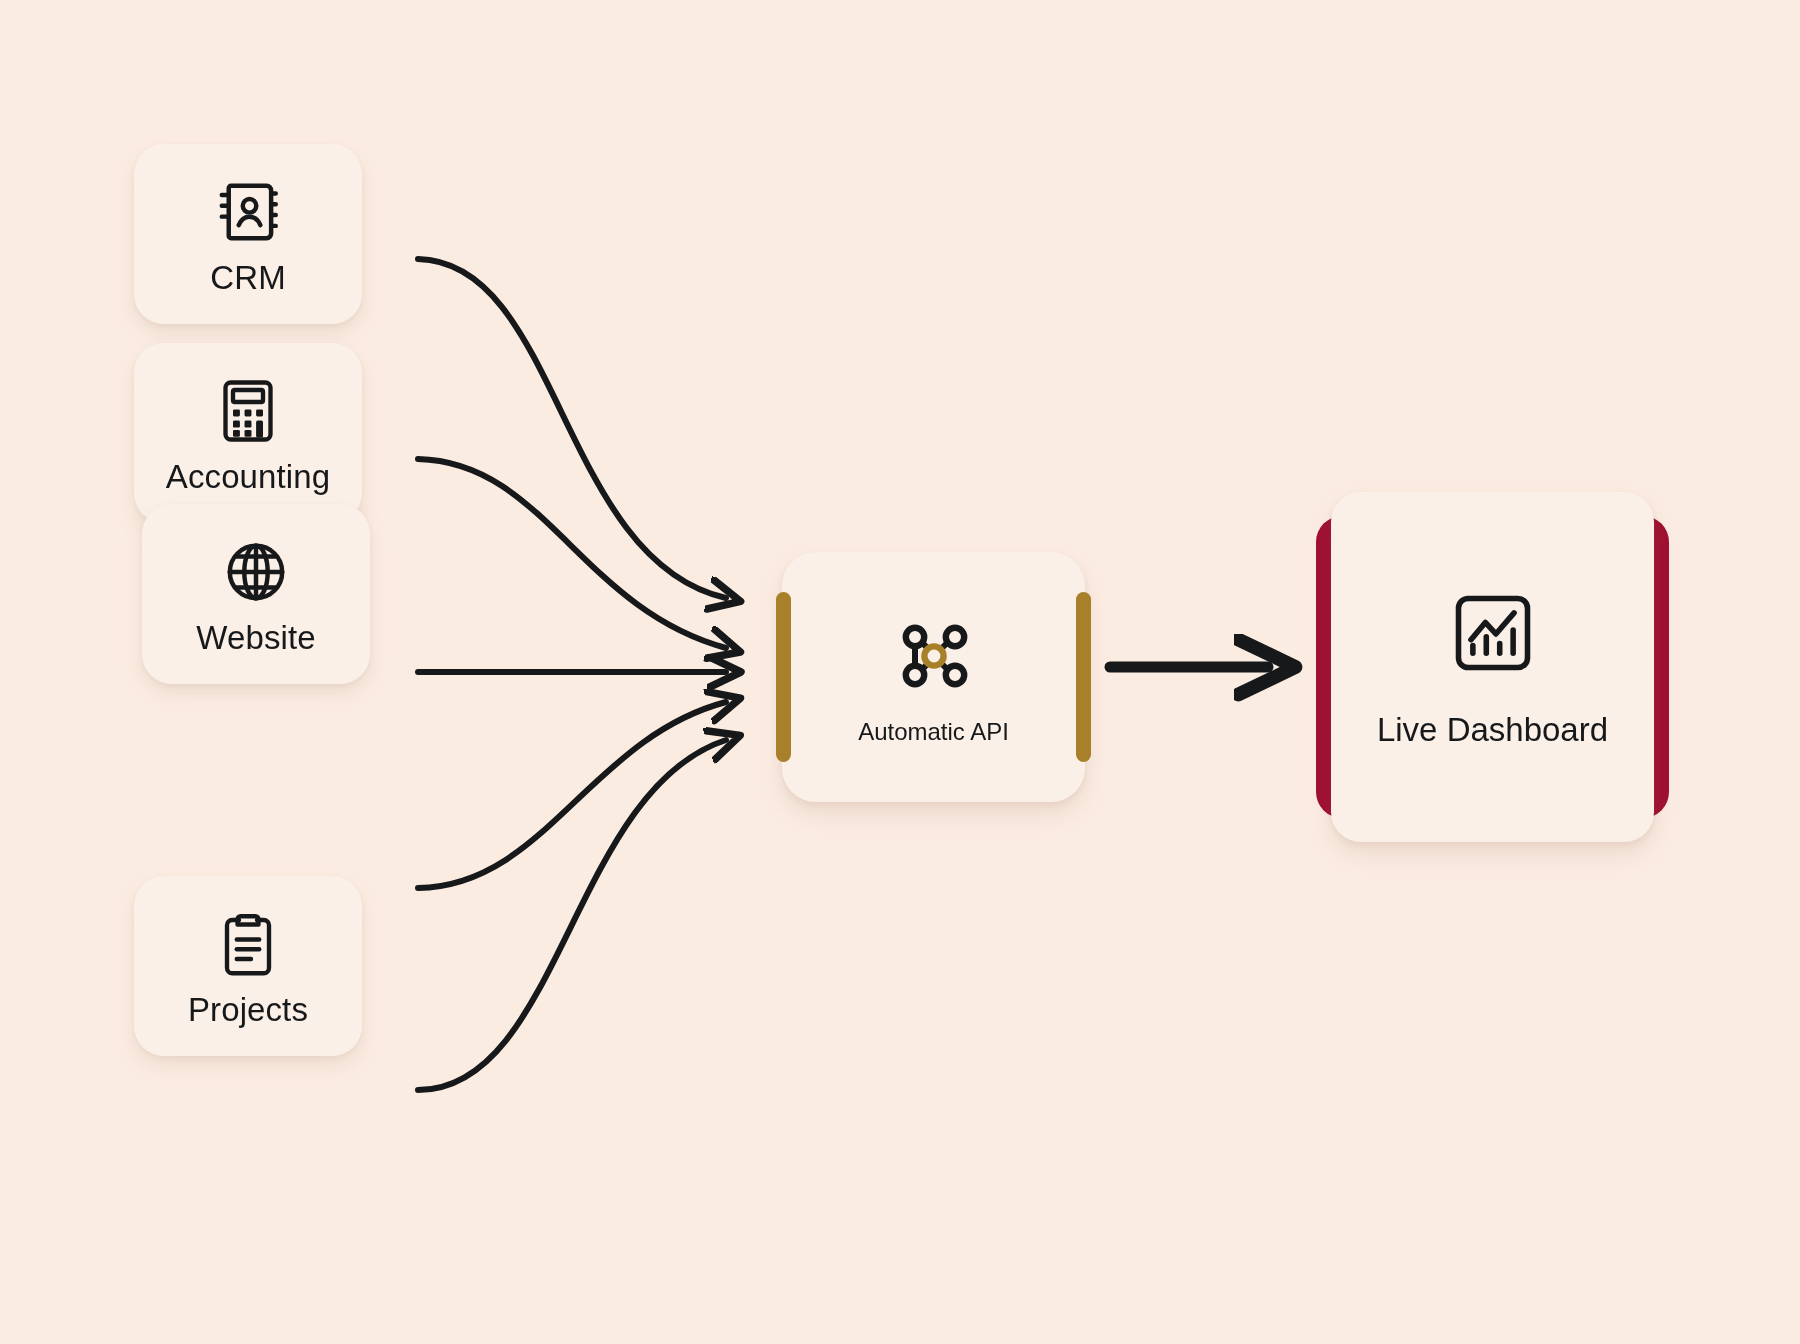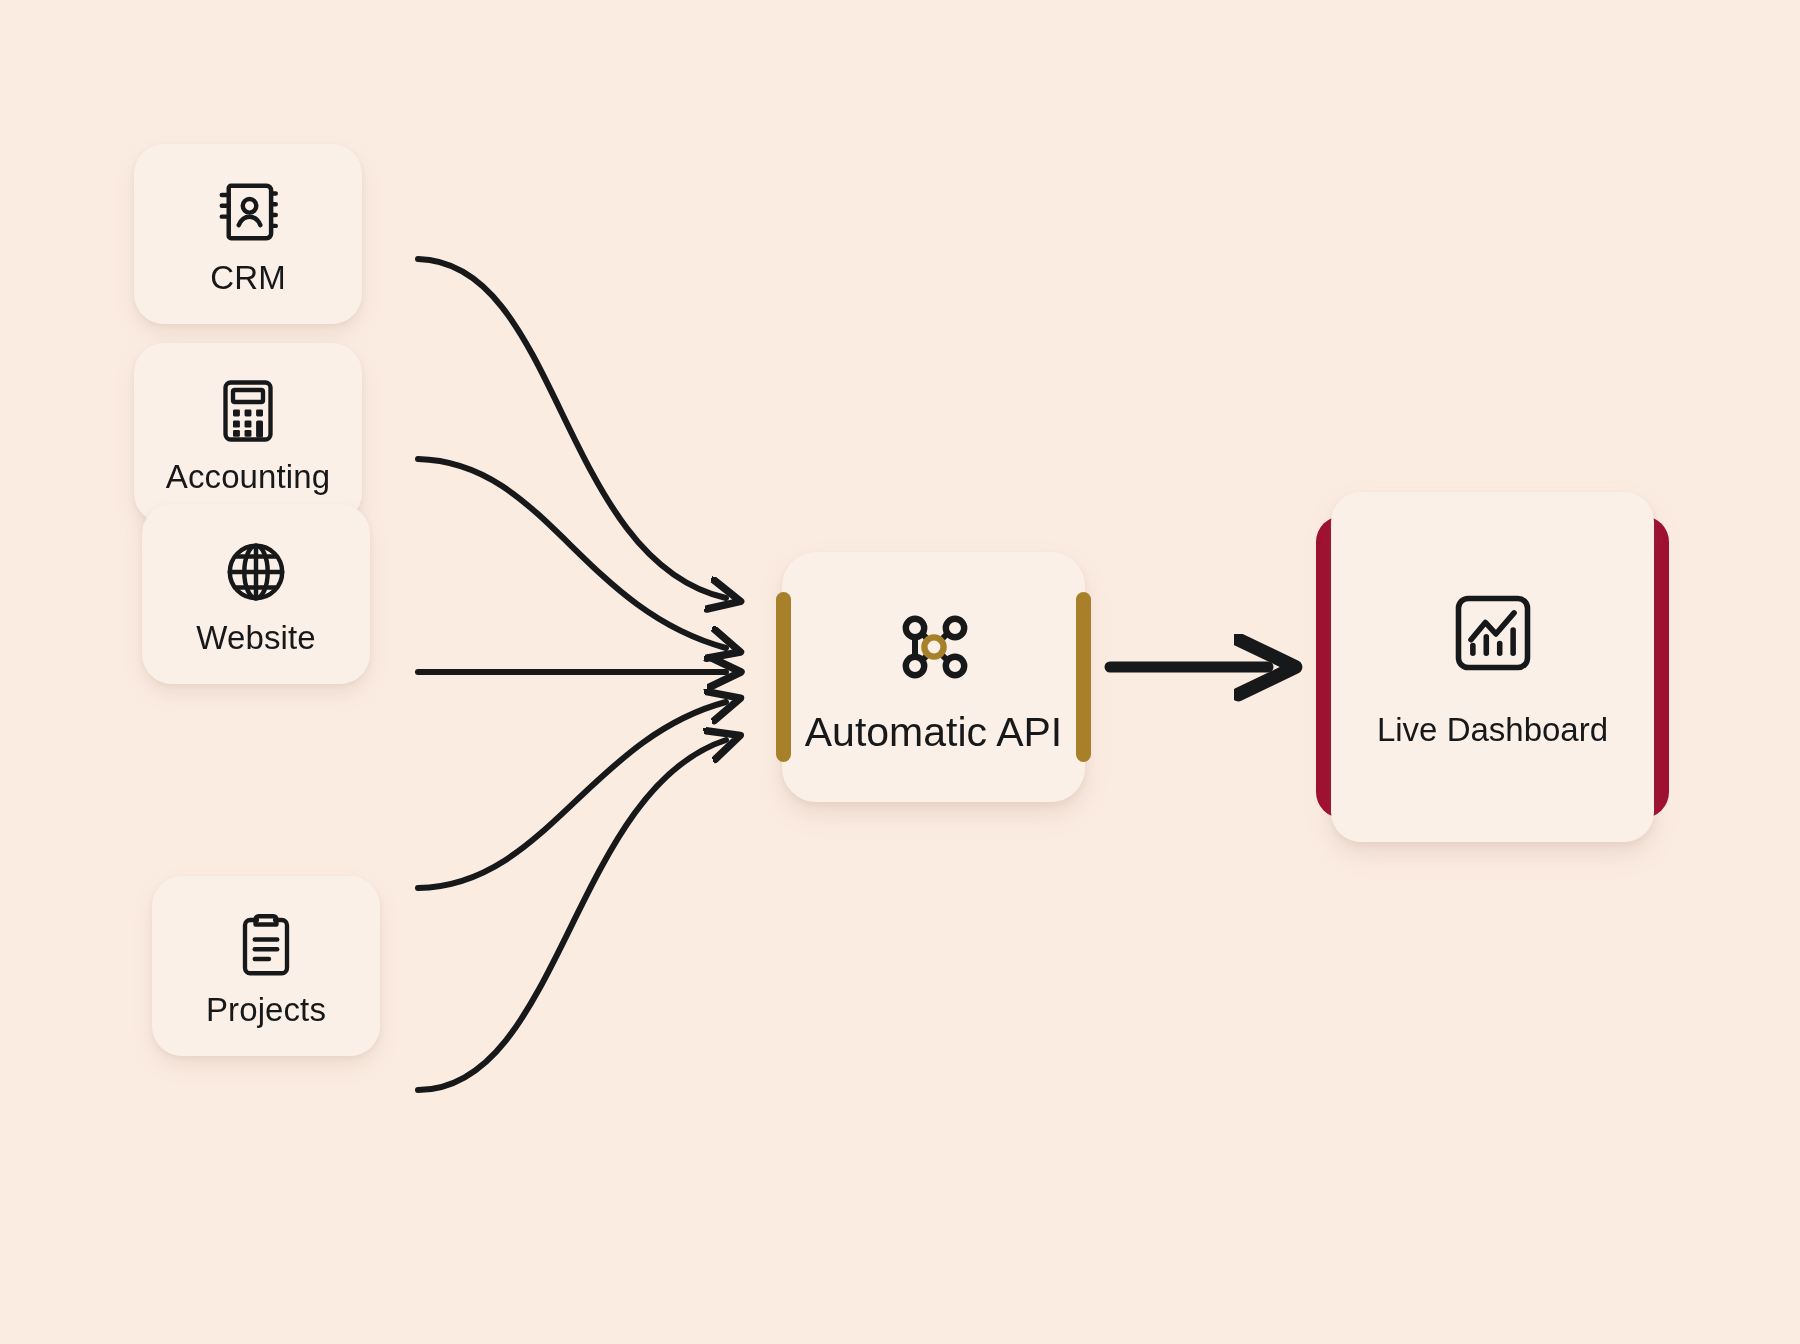--- a/index.html
+++ b/index.html
@@ -91,21 +91,21 @@
     justify-content: center;
   }
   #api-icon {
     width: 96px;
     height: 96px;
     display: flex;
     align-items: center;
     justify-content: center;
   }
   #api-label {
-    font-size: 41px;
+    font-size: 24px;
     color: #17181a;
     margin-top: 14px;
   }
 
   
   #dash-card {
     position: absolute;
     left: 1316px;
     top: 492px;
     width: 353px;
@@ -228,21 +228,21 @@
         <path d="M7 24 H41"></path>
         <path d="M10.6 14 H37.4"></path>
         <path d="M10.6 34 H37.4"></path>
         <path d="M24 7 V41"></path>
       </svg>
     </div>
     <div class="src-label">Website</div>
   </div>
 
 
-  <div class="src-card" style="left:134px; top:876px;margin-left:18px;">
+  <div class="src-card" style="left:134px; top:876px;">
     <div class="src-icon">
       <svg width="72" height="72" viewBox="0 0 48 48" fill="none" stroke="#17181a" stroke-width="2.9" stroke-linecap="round" stroke-linejoin="round">
         <path d="M18 8 H13.5 A3.5 3.5 0 0 0 10 11.5 V40 a3.5 3.5 0 0 0 3.5 3.5 H34.5 A3.5 3.5 0 0 0 38 40 V11.5 A3.5 3.5 0 0 0 34.5 8 H30"></path>
         <path d="M19 5.5 h10 a2 2 0 0 1 2 2 V11 H17 V7.5 a2 2 0 0 1 2 -2 Z"></path>
         <path d="M16.5 21 H31.5"></path>
         <path d="M16.5 27.5 H31.5"></path>
         <path d="M16.5 34 H26"></path>
       </svg>
     </div>
     <div class="src-label">Projects</div>

